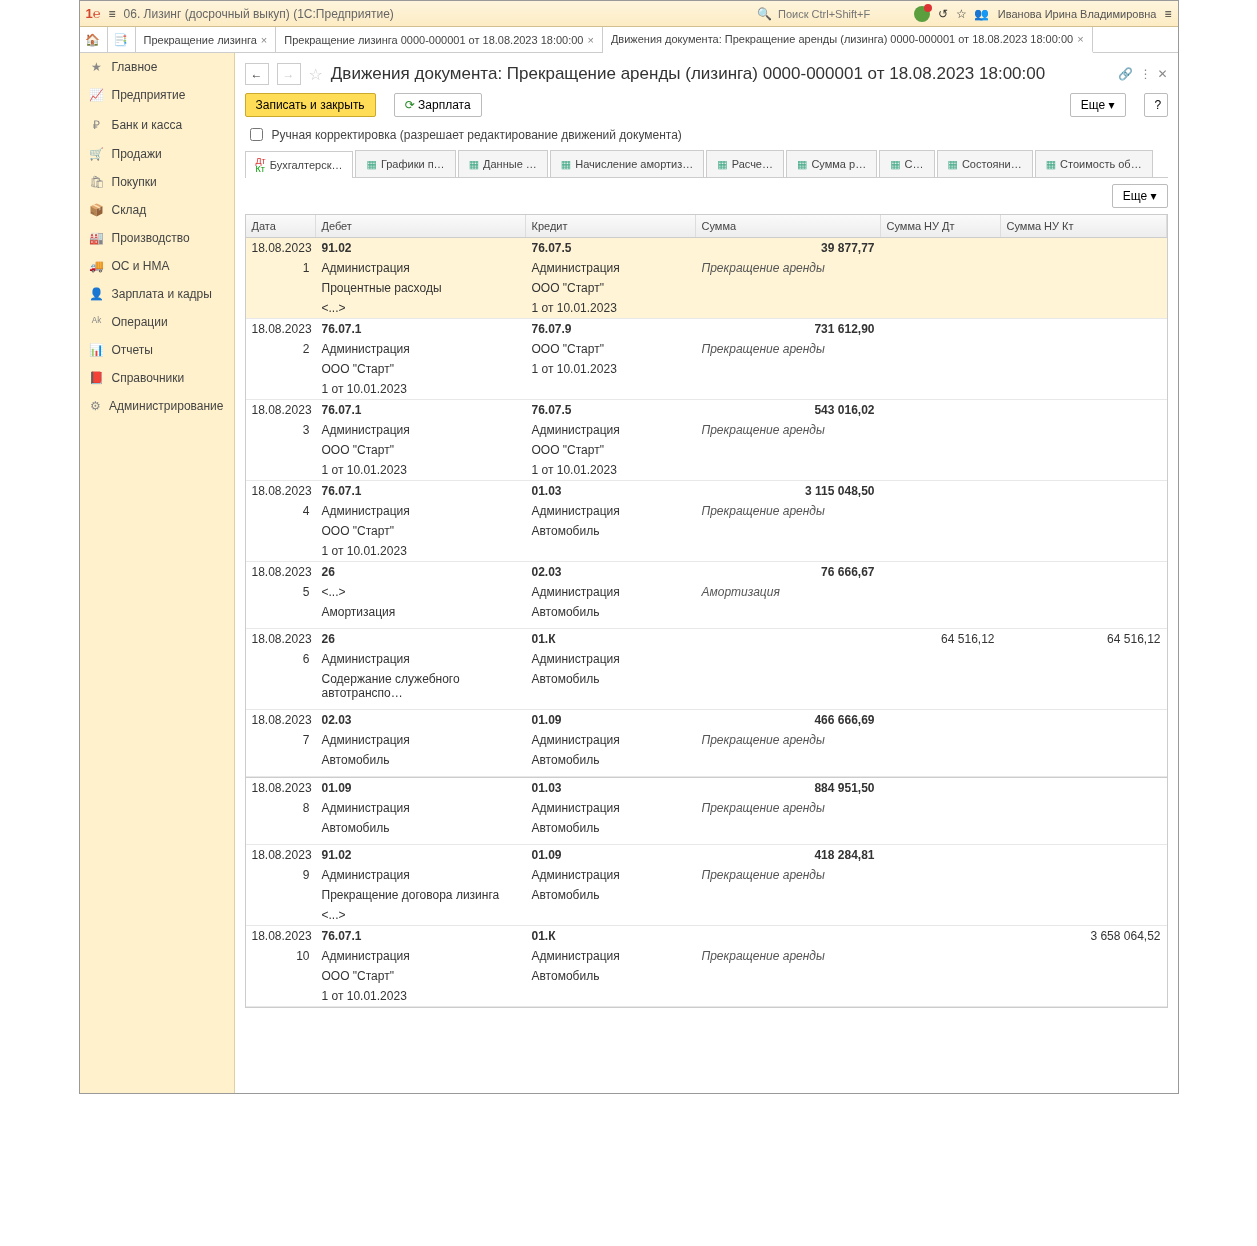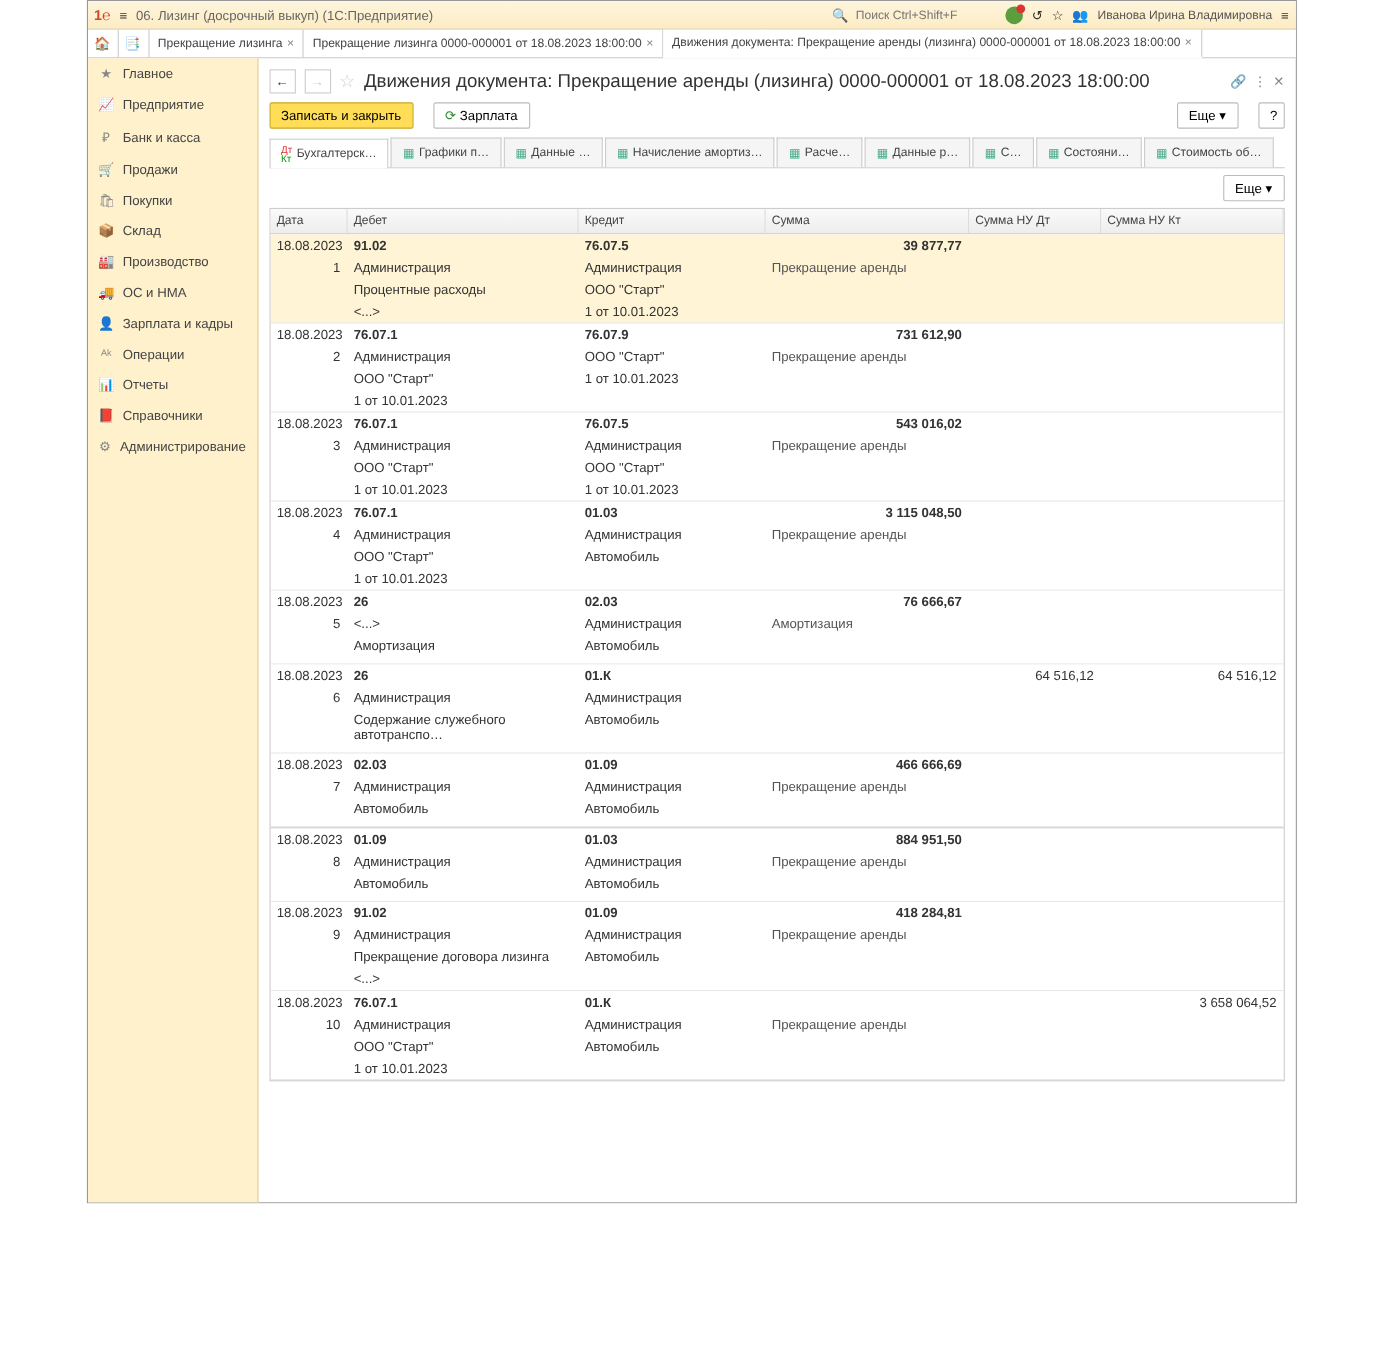--- a/index.html
+++ b/index.html
@@ -56,21 +56,21 @@
 .gridbody{max-height:820px;overflow-y:auto;position:relative}
 .entry{border-bottom:1px solid #e8e8e8}
 .entry.sel{background:#fff5d6}
 .eline{display:flex}
 .eline>div{padding:3px 6px;font-size:12px}
 .ecell-date{width:70px;text-align:left;color:#333}
 .ecell-num{width:70px;text-align:right;color:#333;padding-right:10px}
 .ecell-debit{width:210px}
 .ecell-credit{width:170px}
 .ecell-sum{width:185px;text-align:right;padding-right:8px}
-.ecell-desc{width:185px;color:#555;text-align:left}
+.ecell-desc{width:185px;font-style:italic;color:#555;text-align:left}
 .ecell-nudt{width:120px;text-align:right}
 .ecell-nukt{flex:1;text-align:right;padding-right:10px}
 .bold{font-weight:bold}
 .scroll2{border-top:1px solid #ccc}
 </style>
 </head>
 <body>
 
 <div class="outer">
   <div class="topbar">
@@ -181,20 +181,24 @@
         </div>
       </div>
 
       <div class="toolbar">
         <button class="btn yellow">Записать и закрыть</button>
         <button class="btn"><span style="color:#2a8a2a">⟳</span> <span>Зарплата</span></button>
         <button class="btn more"><span>Еще</span> <span>▾</span></button>
         <button class="btn qmark">?</button>
       </div>
 
+      <div class="checkbox-row">
+        <input type="checkbox" style="">
+        <span>Ручная корректировка (разрешает редактирование движений документа)</span>
+      </div>
 
       <div class="innertabs" id="innertabs">
           <div class="innertab active">
             <span class="dtkt">Дт<br><span>Кт</span></span>
             <span>Бухгалтерск…</span>
           </div>
           <div class="innertab">
             <span class="grid-icon">▦</span>
             <span>Графики п…</span>
           </div>
@@ -205,21 +209,21 @@
           <div class="innertab">
             <span class="grid-icon">▦</span>
             <span>Начисление амортиз…</span>
           </div>
           <div class="innertab">
             <span class="grid-icon">▦</span>
             <span>Расче…</span>
           </div>
           <div class="innertab">
             <span class="grid-icon">▦</span>
-            <span>Данные р…</span>
+            <span>Сумма р…</span>
           </div>
           <div class="innertab">
             <span class="grid-icon">▦</span>
             <span>С…</span>
           </div>
           <div class="innertab">
             <span class="grid-icon">▦</span>
             <span>Состояни…</span>
           </div>
           <div class="innertab">

